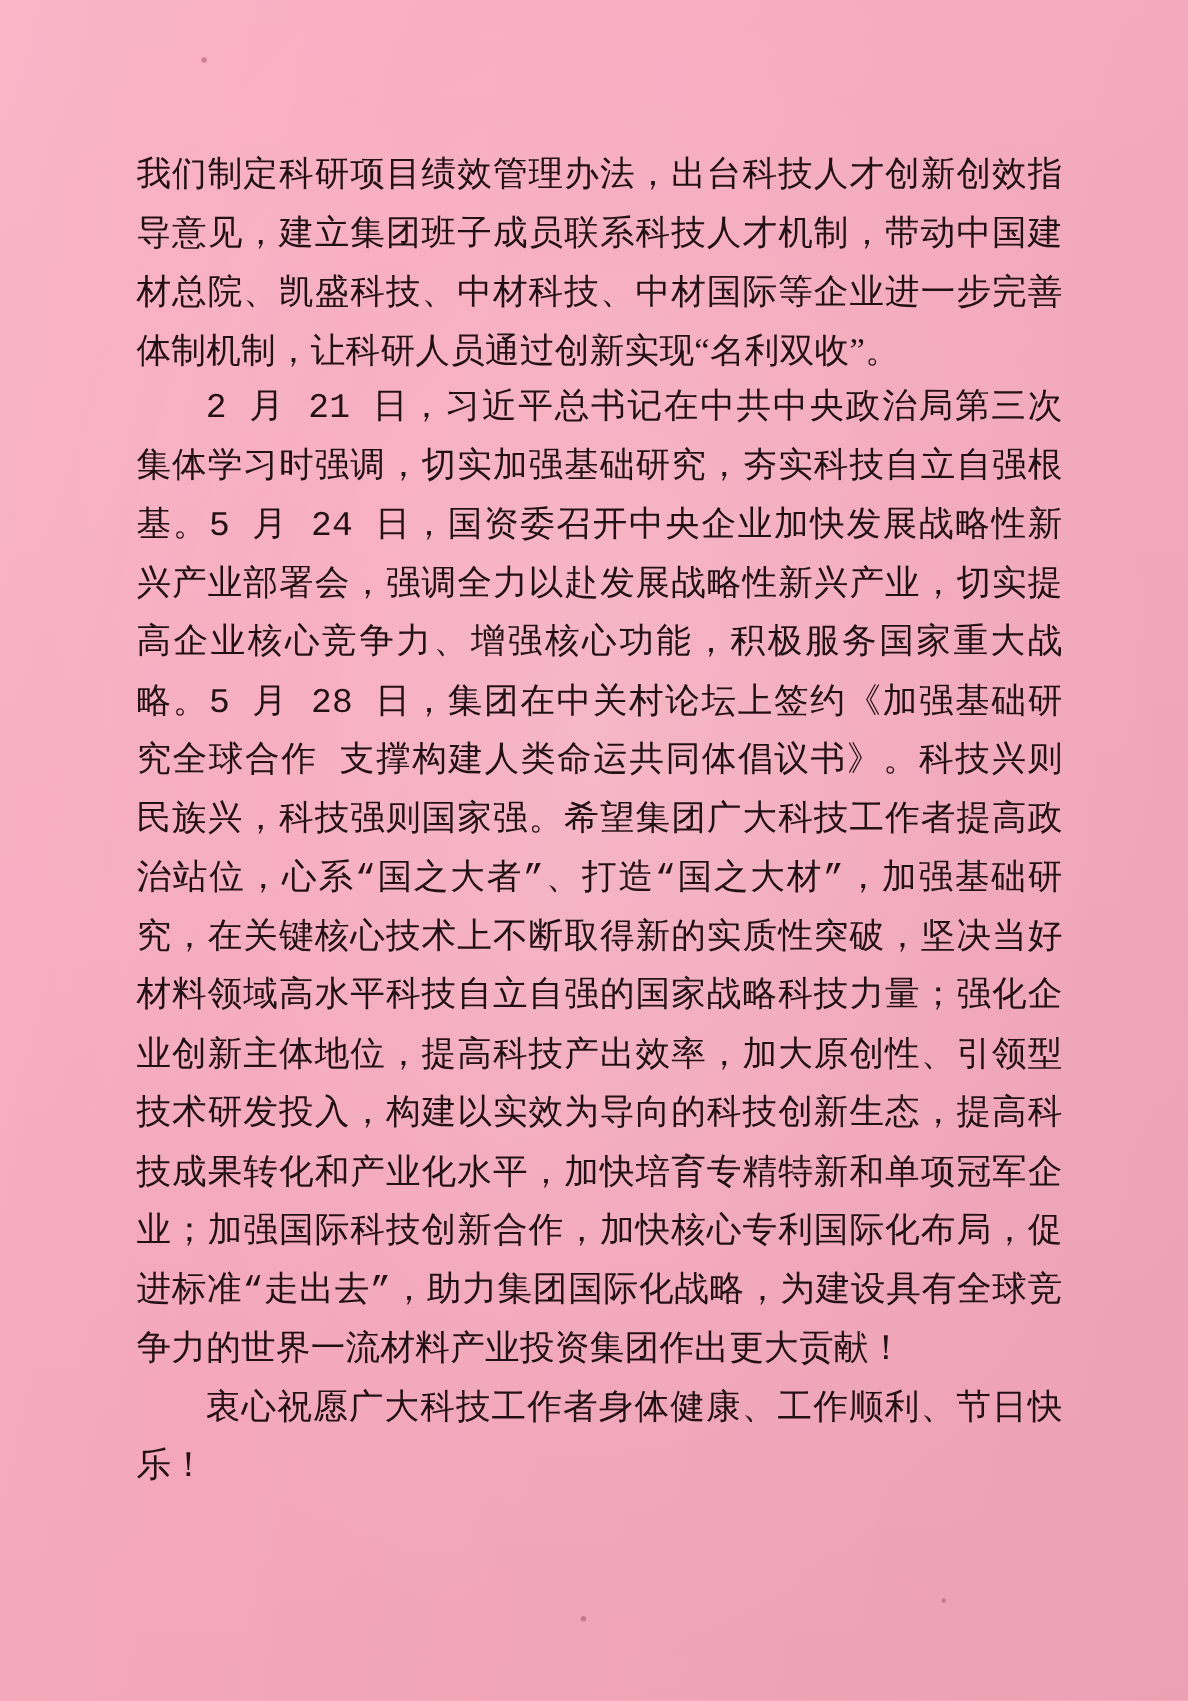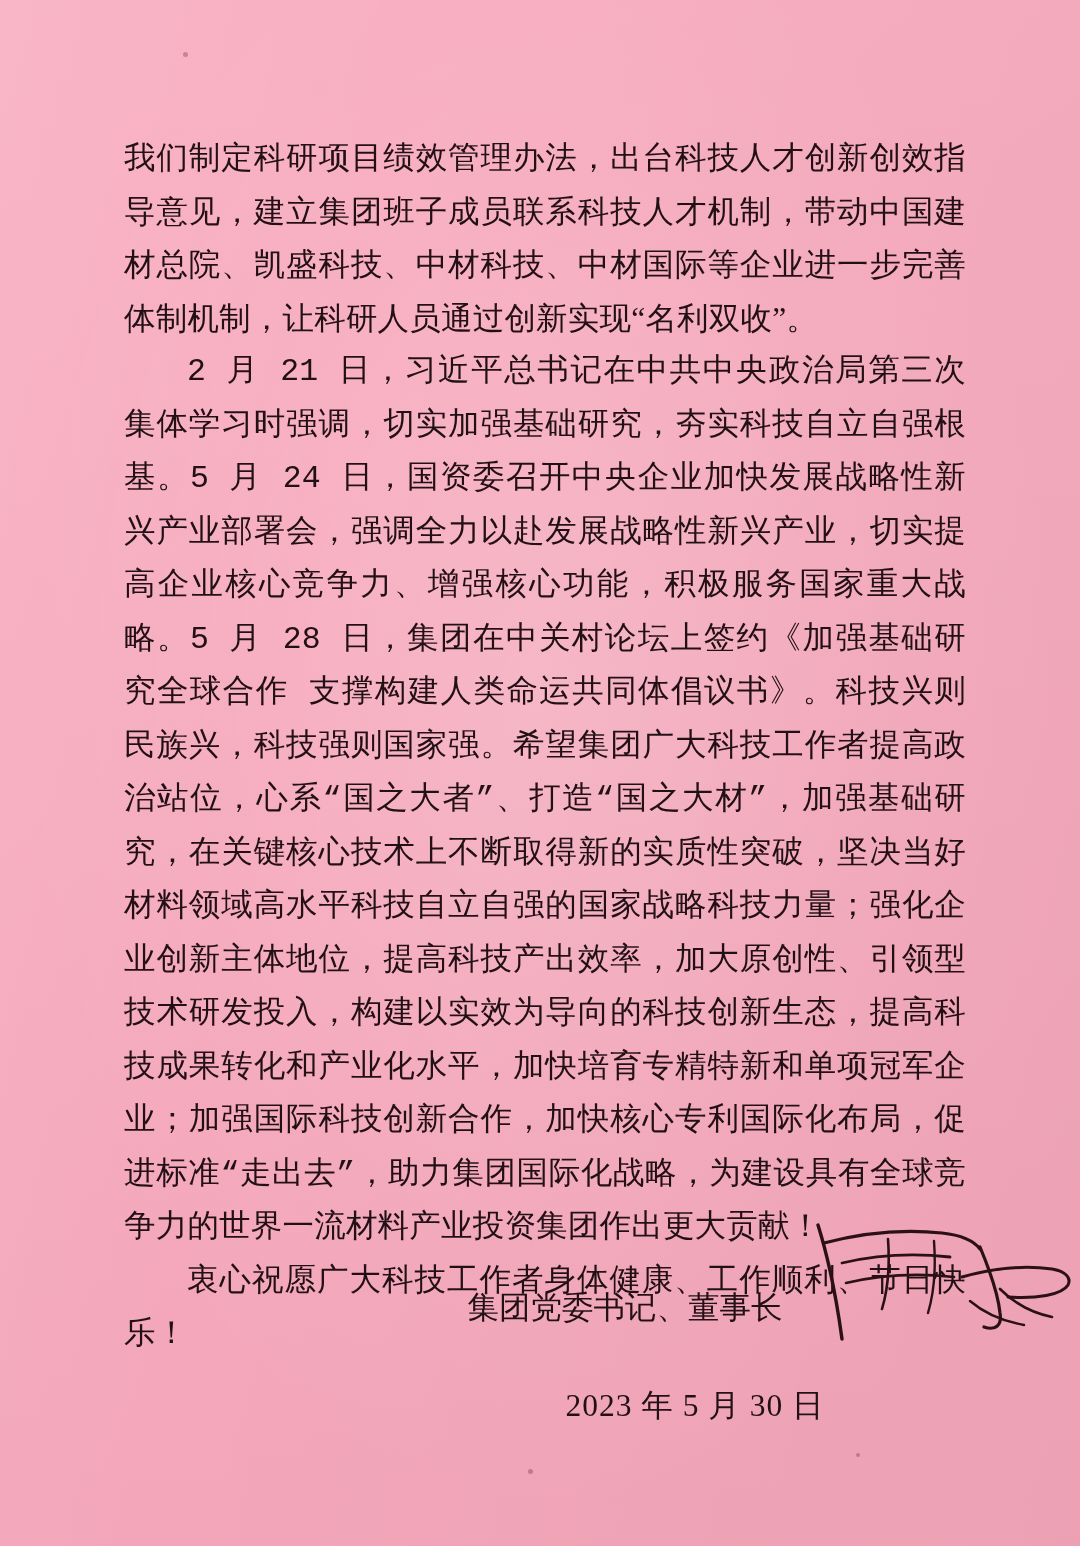--- a/index.html
+++ b/index.html
@@ -101,36 +101,14 @@
 <div class="speck" style="left:856px; top:1453px; width:4px; height:4px;"></div>
 
 <div class="page">
 
   <div class="body-text">
     <p class="para">我们制定科研项目绩效管理办法，出台科技人才创新创效指导意见，建立集团班子成员联系科技人才机制，带动中国建材总院、凯盛科技、中材科技、中材国际等企业进一步完善体制机制，让科研人员通过创新实现“名利双收”。</p>
     <p class="para indent">2 月 21 日，习近平总书记在中共中央政治局第三次集体学习时强调，切实加强基础研究，夯实科技自立自强根基。5 月 24 日，国资委召开中央企业加快发展战略性新兴产业部署会，强调全力以赴发展战略性新兴产业，切实提高企业核心竞争力、增强核心功能，积极服务国家重大战略。5 月 28 日，集团在中关村论坛上签约《加强基础研究全球合作 支撑构建人类命运共同体倡议书》。科技兴则民族兴，科技强则国家强。希望集团广大科技工作者提高政治站位，心系“国之大者”、打造“国之大材”，加强基础研究，在关键核心技术上不断取得新的实质性突破，坚决当好材料领域高水平科技自立自强的国家战略科技力量；强化企业创新主体地位，提高科技产出效率，加大原创性、引领型技术研发投入，构建以实效为导向的科技创新生态，提高科技成果转化和产业化水平，加快培育专精特新和单项冠军企业；加强国际科技创新合作，加快核心专利国际化布局，促进标准“走出去”，助力集团国际化战略，为建设具有全球竞争力的世界一流材料产业投资集团作出更大贡献！</p>
     <p class="para indent">衷心祝愿广大科技工作者身体健康、工作顺利、节日快乐！</p>
   </div>
 
-  <div class="sig-block">
-    <div class="sig-line">
-      <span>集团党委书记、董事长</span>
-      <span class="handwriting">
-        <svg width="300" height="130" viewBox="0 0 300 130" fill="none" xmlns="http://www.w3.org/2000/svg">
-          <g stroke="#2b1018" stroke-linecap="round" stroke-linejoin="round" fill="none">
-            <path d="M34 8 C44 40, 52 78, 58 122" stroke-width="3.4"></path>
-            <path d="M40 26 C78 16, 120 12, 158 16 C176 18, 190 24, 196 32" stroke-width="3.2"></path>
-            <path d="M58 46 C92 38, 130 36, 166 40" stroke-width="2.8"></path>
-            <path d="M62 66 C96 58, 134 56, 170 60" stroke-width="2.6"></path>
-            <path d="M104 22 C106 50, 104 72, 98 92" stroke-width="2.6"></path>
-            <path d="M150 24 C152 52, 150 76, 144 96" stroke-width="2.4"></path>
-            <path d="M196 30 C206 54, 214 76, 216 96 C218 108, 212 114, 200 110" stroke-width="3.2"></path>
-            <path d="M178 60 C206 52, 238 48, 268 52 C280 54, 288 60, 284 68 C278 78, 252 82, 224 80" stroke-width="3.0"></path>
-            <path d="M216 72 C230 86, 248 96, 268 100" stroke-width="2.6"></path>
-            <path d="M186 84 C200 96, 218 104, 240 108" stroke-width="2.4"></path>
-          </g>
-        </svg>
-      </span>
-    </div>
-    <div class="sig-date">2023 年 5 月 30 日</div>
-  </div>
 
 </div>
 
 </body></html>

